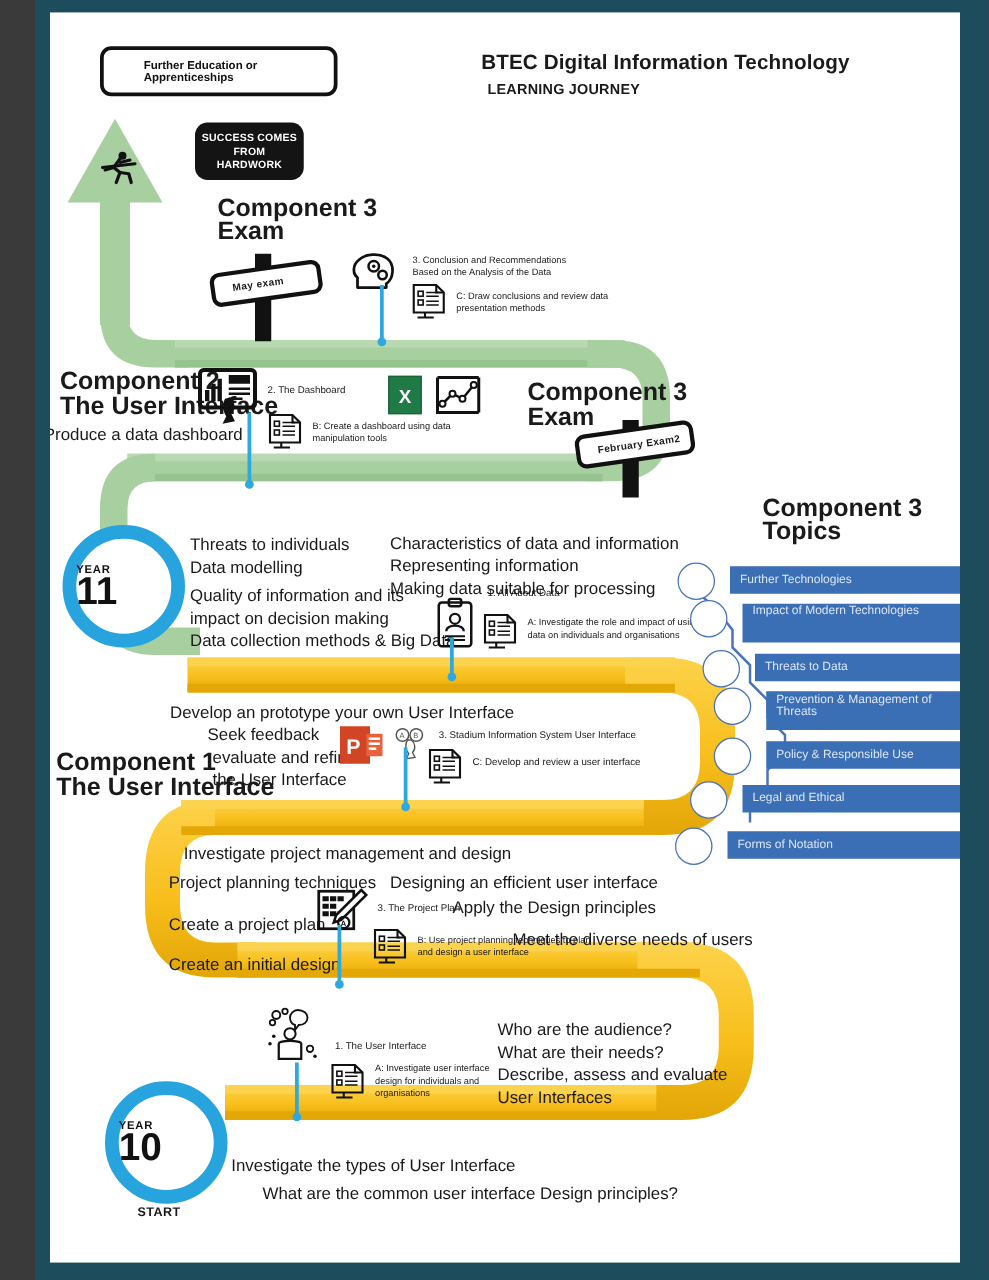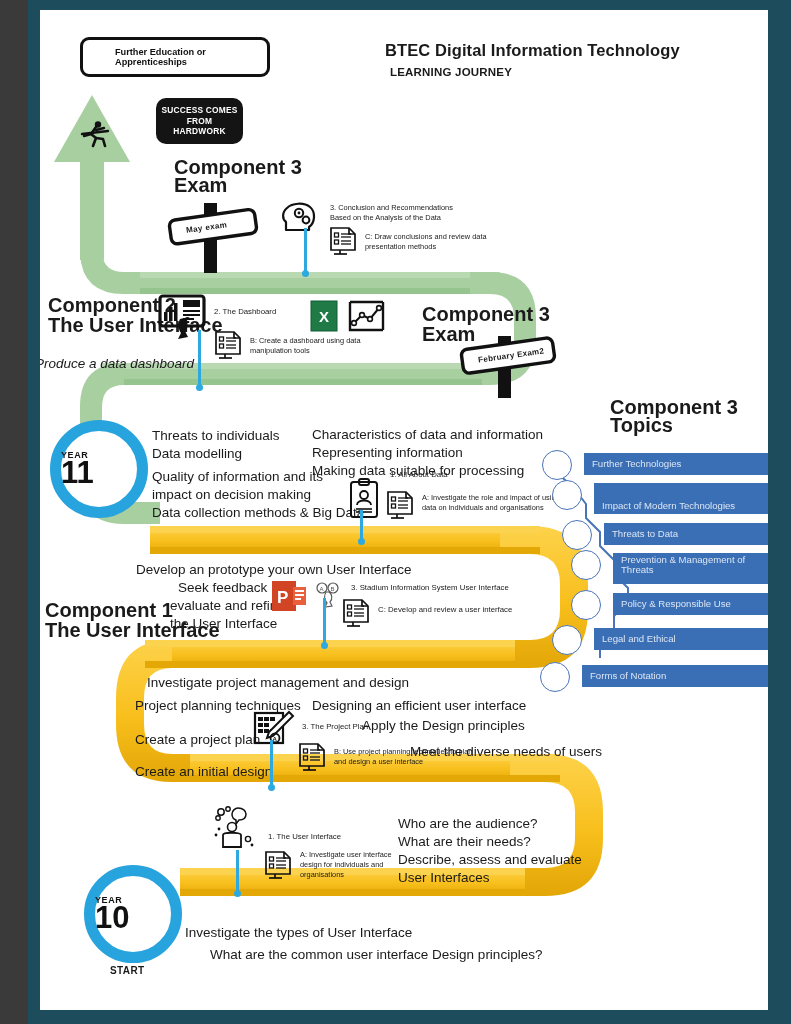--- a/index.html
+++ b/index.html
@@ -288,21 +288,21 @@
           <rect x="48" y="8" width="13" height="70" fill="#111"></rect>
           <g transform="rotate(-8 55 32)">
             <rect x="14" y="20" width="86" height="24" rx="6" fill="#fff" stroke="#111" stroke-width="3.4"></rect>
           </g>
         </svg>
         <div class="t" style="left:30px; top:28px; font-size:8px; font-weight:bold; transform:rotate(-8deg); letter-spacing:.4px;">May exam</div>
       </div>
 
       <div class="t head" style="left:8px; top:283px;">Component 2</div>
       <div class="t head" style="left:8px; top:303px;">The User Interface</div>
-      <div class="t big" style="left:-5px; top:346px;font-style:italic;">Produce a data dashboard</div>
+      <div class="t big" style="left:-5px; top:330px;">Produce a data dashboard</div>
 
       <div class="abs" style="left:118px;top:283px;">
         <svg width="50" height="48" viewBox="0 0 50 48">
           <rect x="2" y="3" width="44" height="30" rx="3" fill="none" stroke="#111" stroke-width="3.2"></rect>
           <rect x="6" y="19" width="3.5" height="9" fill="#111"></rect>
           <rect x="11" y="14" width="3.5" height="14" fill="#111"></rect>
           <rect x="16" y="10" width="3.5" height="18" fill="#111"></rect>
           <rect x="25" y="7" width="17" height="7" fill="#111"></rect>
           <line x1="25" y1="18" x2="42" y2="18" stroke="#111" stroke-width="2"></line>
           <line x1="25" y1="22" x2="42" y2="22" stroke="#111" stroke-width="2"></line>
@@ -418,21 +418,21 @@
       <svg class="abs" style="left:500px; top:438px;" width="230" height="255">
         <polyline points="18,14 18,26 32,38 46,56 46,70 60,84 60,98 74,112 74,126 88,140 88,154 74,168 74,182 60,196 60,210" fill="none" stroke="#4a74b8" stroke-width="2"></polyline>
       </svg>
 
       <div class="topic-row" style="left:502px; top:443px;">
         <div class="topic-circle"></div>
         <div class="topic-bar" style="width:190px;">Further Technologies</div>
       </div>
       <div class="topic-row" style="left:512px; top:473px; height:31px;">
         <div class="topic-circle"></div>
-        <div class="topic-bar two" style="width:180px; height:31px; white-space:normal; align-items:flex-start; padding-top:18px;">Impact of Modern Technologies</div>
+        <div class="topic-bar two" style="width:180px; height:31px; white-space:normal; align-items:flex-start; padding-top:1px;">Impact of Modern Technologies</div>
       </div>
       <div class="topic-row" style="left:522px; top:513px;">
         <div class="topic-circle"></div>
         <div class="topic-bar" style="width:170px;">Threats to Data</div>
       </div>
       <div class="topic-row" style="left:531px; top:543px; height:31px;">
         <div class="topic-circle"></div>
         <div class="topic-bar two" style="width:161px; height:31px; white-space:normal; align-items:flex-start; padding-top:2px;">Prevention &amp; Management of Threats</div>
       </div>
       <div class="topic-row" style="left:531px; top:583px;">
@@ -446,21 +446,21 @@
       <div class="topic-row" style="left:500px; top:655px;">
         <div class="topic-circle"></div>
         <div class="topic-bar" style="width:192px;">Forms of Notation</div>
       </div>
 
       <div class="t big" style="left:96px; top:552px;">Develop an prototype  your own User Interface</div>
 
       <div class="t head" style="left:5px; top:588px;">Component 1</div>
       <div class="t head" style="left:5px; top:608px;">The User Interface</div>
 
-      <div class="t big" style="left:138px; top:570px;">Seek feedback</div>
+      <div class="t big" style="left:126px; top:570px;">Seek feedback</div>
       <div class="t big" style="left:130px; top:588px;">evaluate and refine</div>
       <div class="t big" style="left:130px; top:606px;">the User Interface</div>
 
       <div class="abs" style="left:231px;top:569px;">
         <svg width="36" height="34" viewBox="0 0 36 34">
           <rect x="1" y="2" width="24" height="30" fill="#d14524"></rect>
           <text x="6" y="24" font-family="Liberation Sans, sans-serif" font-size="17" font-weight="bold" fill="#ffffff">P</text>
           <rect x="22" y="8" width="13" height="18" fill="#e8603c"></rect>
           <rect x="24" y="11" width="9" height="2" fill="#fff"></rect>
           <rect x="24" y="15" width="9" height="2" fill="#fff"></rect>

